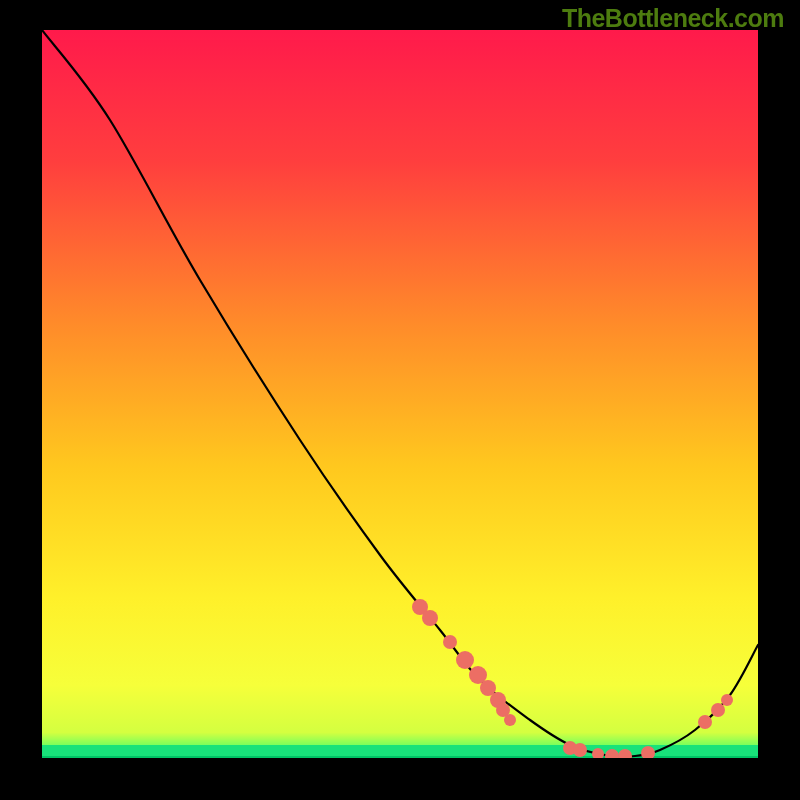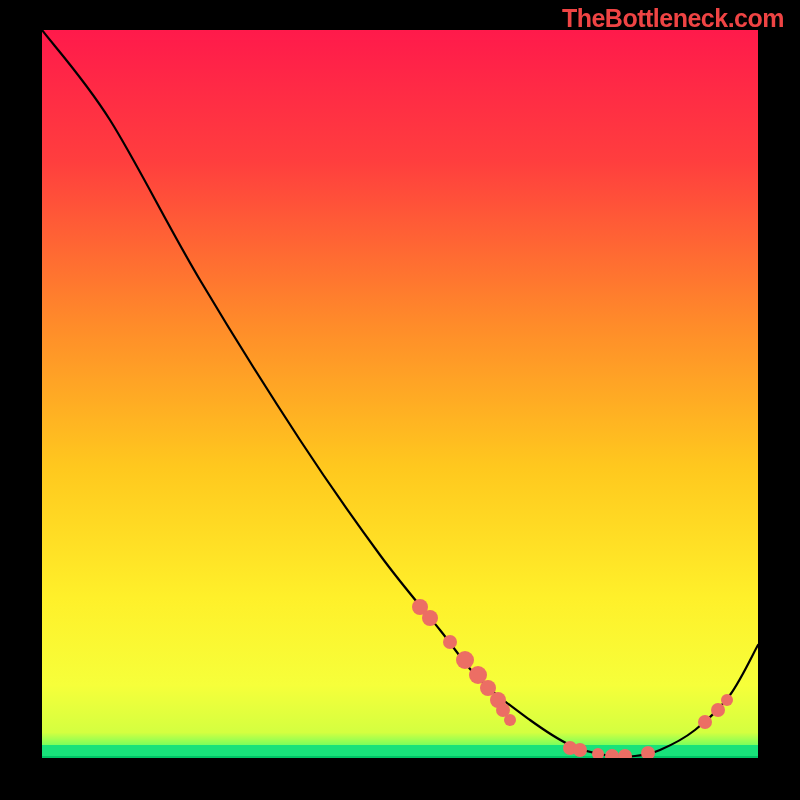--- a/index.html
+++ b/index.html
@@ -16,21 +16,21 @@
     height: 800px;
     background: #000;
   }
   .watermark {
     position: absolute;
     top: 4px;
     right: 16px;
     font-family: Arial, Helvetica, sans-serif;
     font-size: 25px;
     font-weight: bold;
-    color: #ef4444;
+    color: #4d7c0f;
     letter-spacing: -0.5px;
     z-index: 20;
     margin-left: 28px;
   }
   svg {
     position: absolute;
     top: 0;
     left: 0;
     width: 800px;
     height: 800px;

